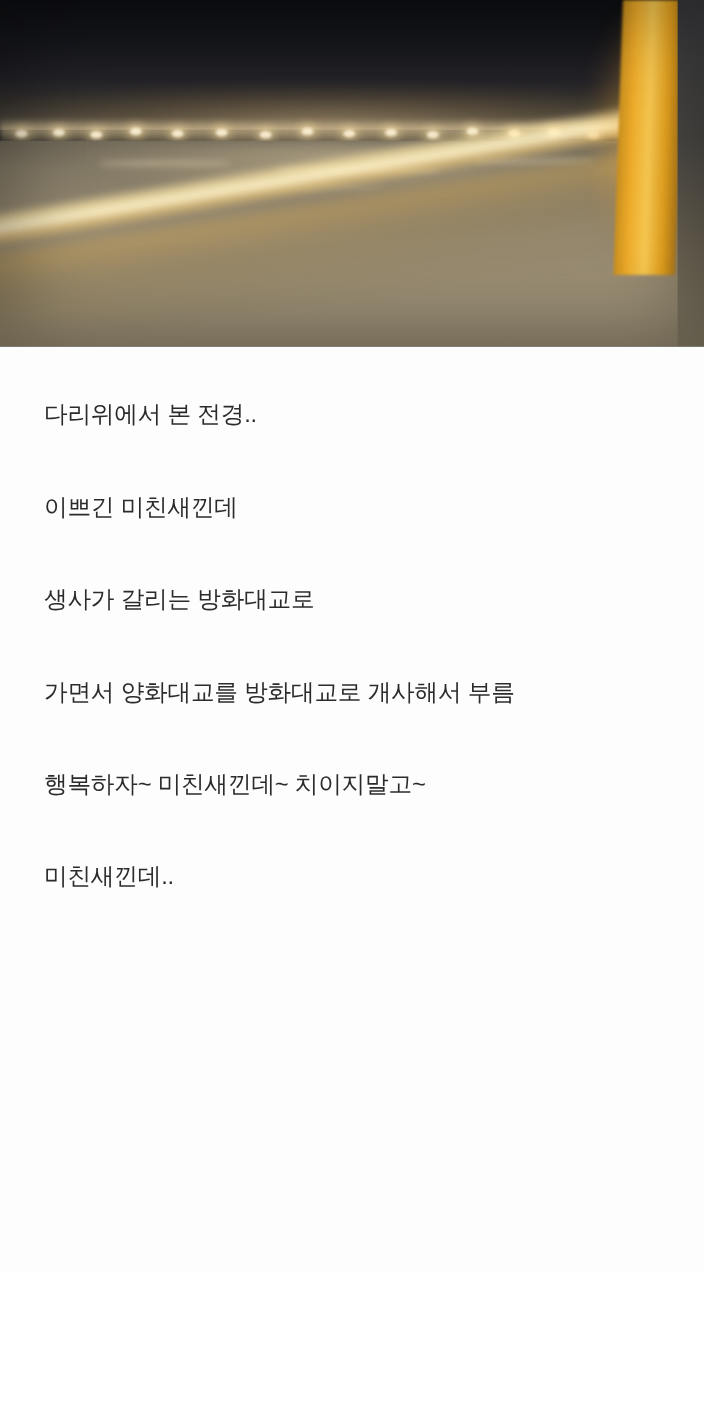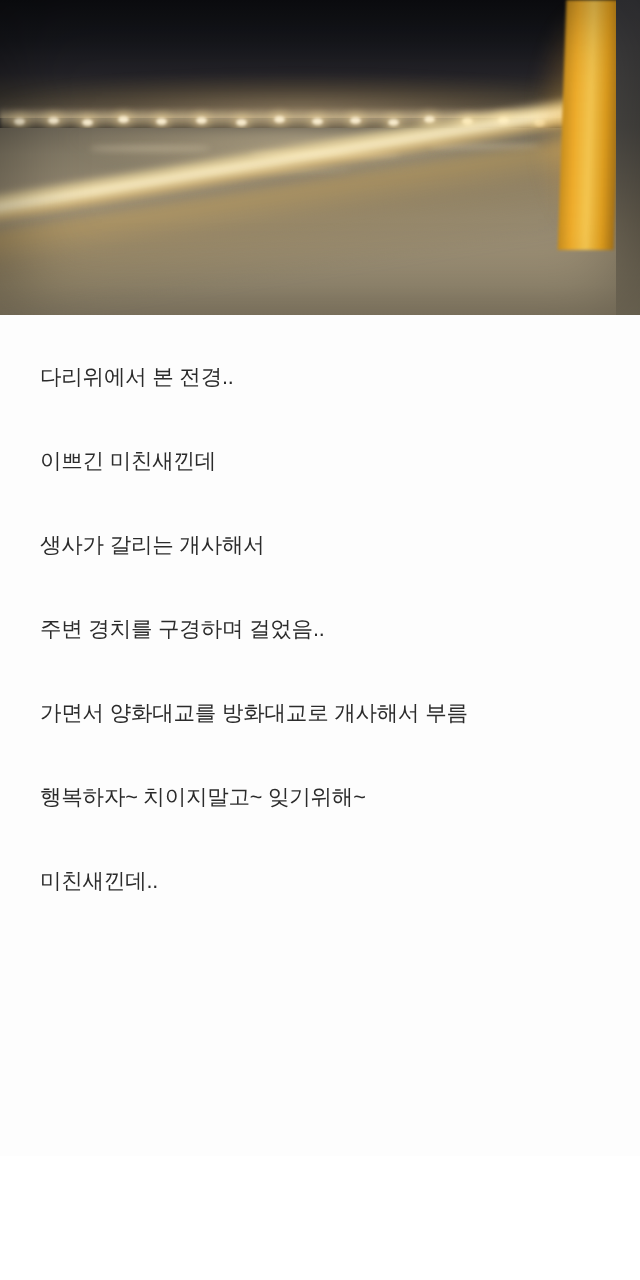--- a/index.html
+++ b/index.html
@@ -251,20 +251,19 @@
     <div class="rail"></div>
     <div class="post-glow"></div>
     <div class="post"></div>
     <div class="post-right"></div>
     <div class="vignette"></div>
   </div>
 
   <div class="body-text">
     <p class="line">다리위에서 본 전경..</p>
     <p class="line">이쁘긴 미친새낀데</p>
-    <p class="line">생사가 갈리는 개사해서</p>
-    <p class="line">주변 경치를 구경하며 걸었음..</p>
+    <p class="line">생사가 갈리는 방화대교로</p>
     <p class="line">가면서 양화대교를 방화대교로 개사해서 부름</p>
-    <p class="line">행복하자~ 치이지말고~ 잊기위해~</p>
+    <p class="line">행복하자~ 미친새낀데~ 치이지말고~</p>
     <p class="line">미친새낀데..</p>
   </div>
 
 </div>
 
 </body></html>

